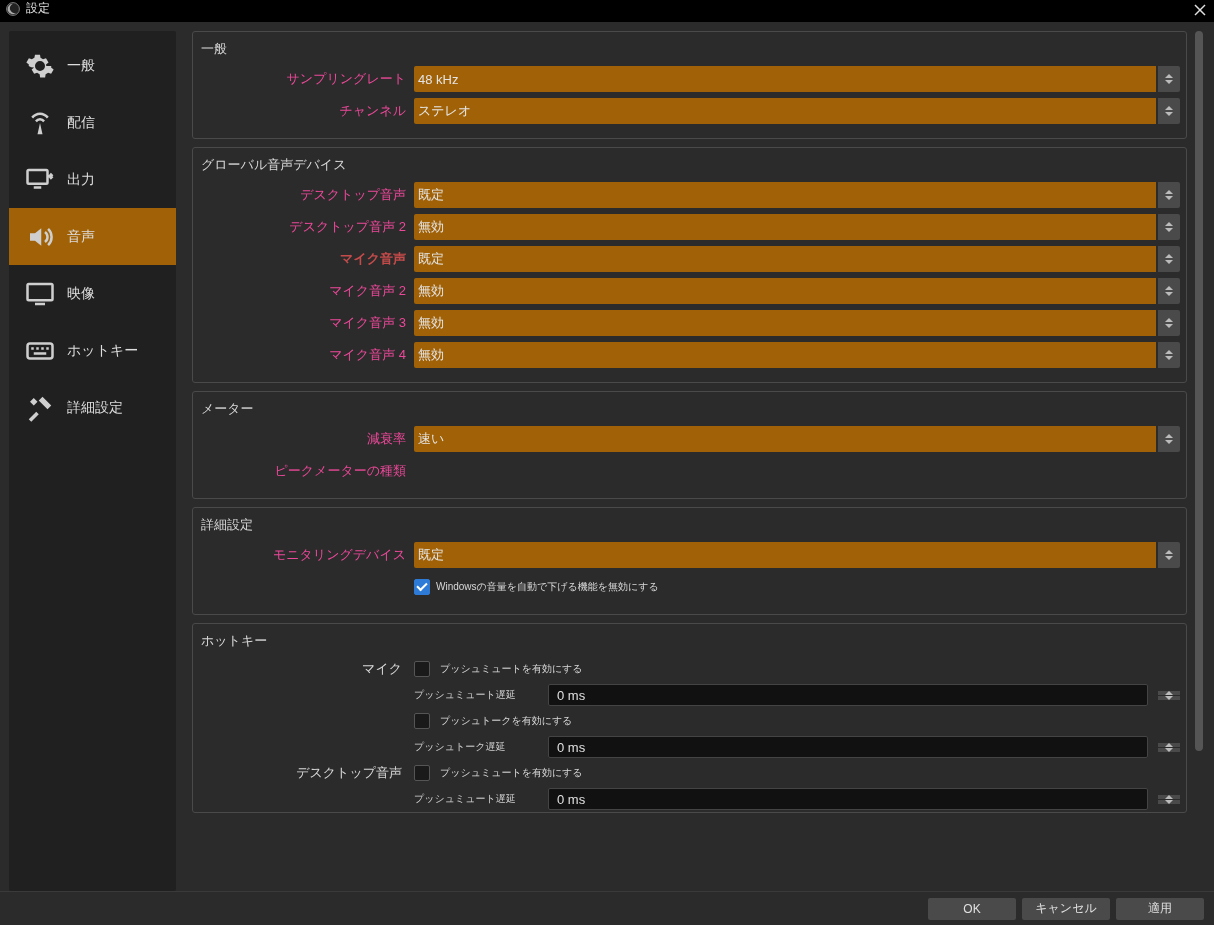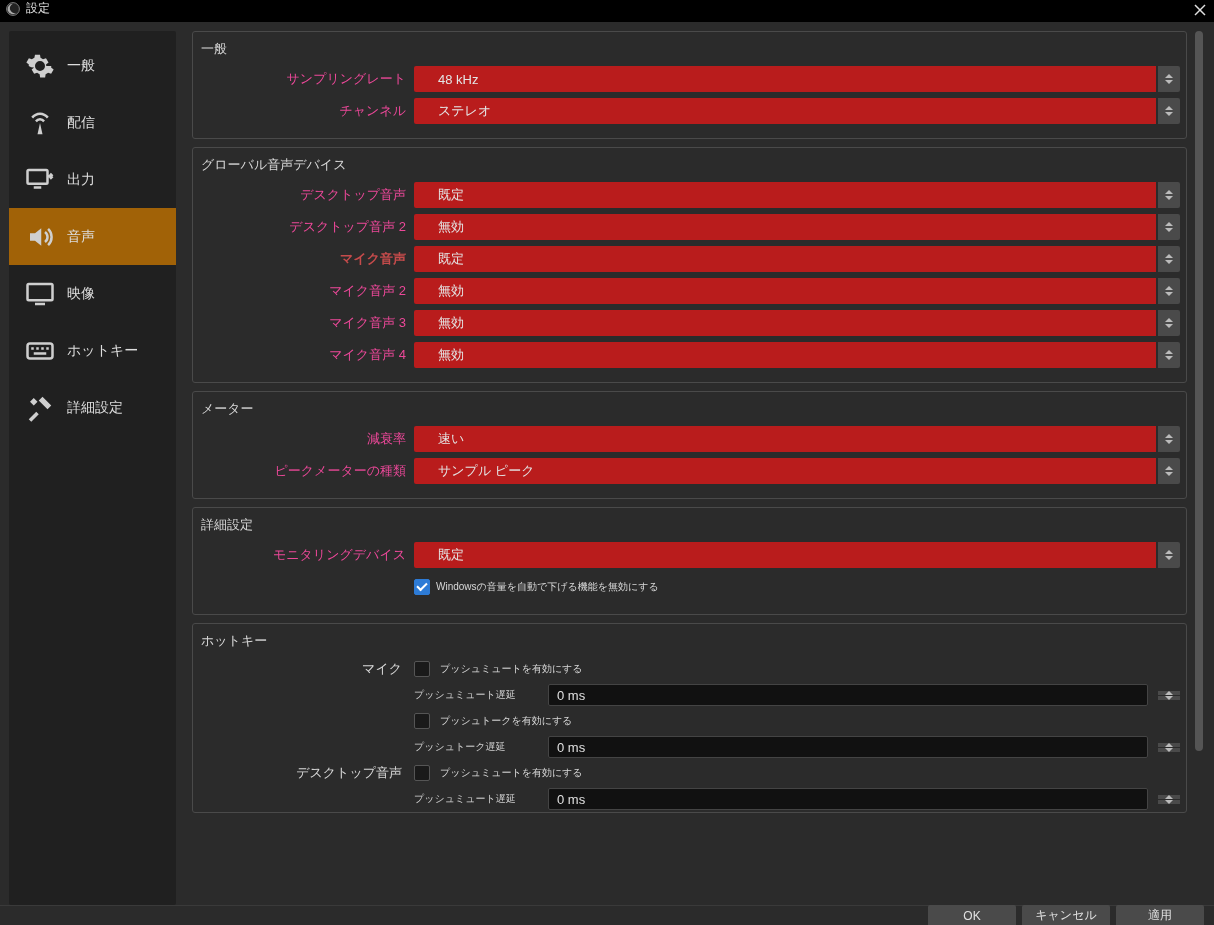--- a/index.html
+++ b/index.html
@@ -42,22 +42,22 @@
     padding: 6px 6px 10px 6px;
   }
   .group-title { font-size: 13px; color: #d8d8d8; padding: 2px 2px 6px 2px; }
 
   .row { display: flex; align-items: center; min-height: 30px; margin-bottom: 2px; }
   .row .label { width: 215px; text-align: right; font-size: 13px; padding-right: 8px; color: #ec4899; }
   .row .label.red { color: #c54b4b; font-weight: bold; }
   .row .control { flex: 1; display: flex; align-items: center; }
 
   .select {
-    flex: 1; height: 26px; background: #b91c1c; color: #e4e4e4; font-size: 13px;
-    padding: 0 24px; display: flex; align-items: center; border: none; border-radius: 2px 0 0 2px;
+    flex: 1; height: 26px; background: #a16207; color: #e4e4e4; font-size: 13px;
+    padding: 0 4px; display: flex; align-items: center; border: none; border-radius: 2px 0 0 2px;
   }
   .spin {
     width: 22px; height: 26px; background: #4a4a4a; margin-left: 2px; border-radius: 0 2px 2px 0;
     display: flex; flex-direction: column; align-items: center; justify-content: center; gap: 2px; cursor: pointer;
   }
   .spin .arr { width: 0; height: 0; border-left: 4px solid transparent; border-right: 4px solid transparent; }
   .spin .up { border-bottom: 4px solid #bbb; }
   .spin .down { border-top: 4px solid #bbb; }
 
   .checkbox-row { display:flex; align-items:center; gap:6px; }
@@ -75,21 +75,21 @@
     width: 22px; display:flex; flex-direction:column;
   }
   .numspin .btn { flex:1; background:#4a4a4a; display:flex; align-items:center; justify-content:center; height:11px; margin-bottom:1px; cursor:pointer;}
   .numspin .btn:last-child{margin-bottom:0;}
   .numspin .btn .a { width:0;height:0;border-left:4px solid transparent;border-right:4px solid transparent;}
   .numspin .btn .au{border-bottom:4px solid #bbb;}
   .numspin .btn .ad{border-top:4px solid #bbb;}
 
   
   .footer {
-    height: 20px; background: #2b2b2b; border-top: 1px solid #3a3a3a;
+    height: 34px; background: #2b2b2b; border-top: 1px solid #3a3a3a;
     display:flex; align-items:center; justify-content:flex-end; gap:6px; padding:0 10px;
   }
   .footer button {
     width:88px; height:22px; background:#4a4a4a; color:#e0e0e0; border:none; font-size:12px; cursor:pointer; border-radius:2px;
   }
 
   .hotkey-block { display:flex; }
   .hotkey-block .blocklabel { width:215px; text-align:right; font-size:13px; padding-right:12px; padding-top:4px;}
   .hotkey-block .blockcontent { flex:1; }
 
@@ -285,27 +285,20 @@
           <div class="control">
             <div class="select">速い</div>
             <div class="spin">
                 <div class="arr up"></div>
                 <div class="arr down"></div>
               </div>
           </div>
         </div>
         <div class="row">
           <div class="label">ピークメーターの種類</div>
-          <div class="control">
-            <div class="select">サンプル ピーク</div>
-            <div class="spin">
-                <div class="arr up"></div>
-                <div class="arr down"></div>
-              </div>
-          </div>
         </div>
       </div>
 
       <div class="group">
         <div class="group-title">詳細設定</div>
         <div class="row">
           <div class="label">モニタリングデバイス</div>
           <div class="control">
             <div class="select">既定</div>
             <div class="spin">

